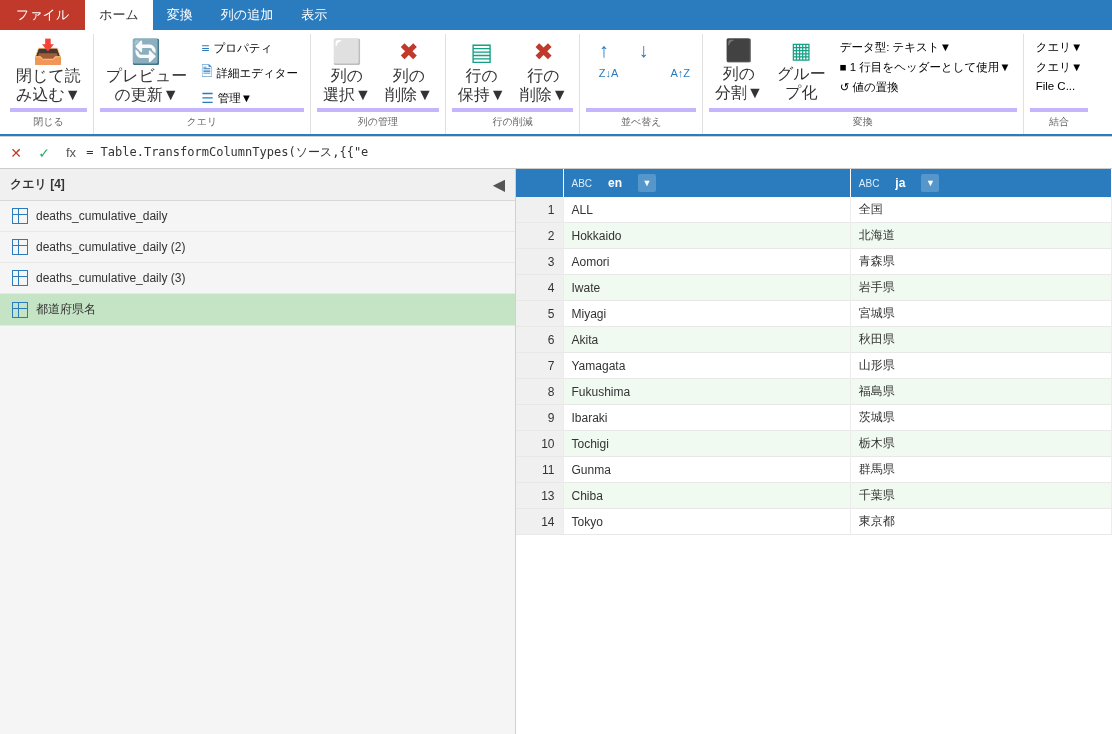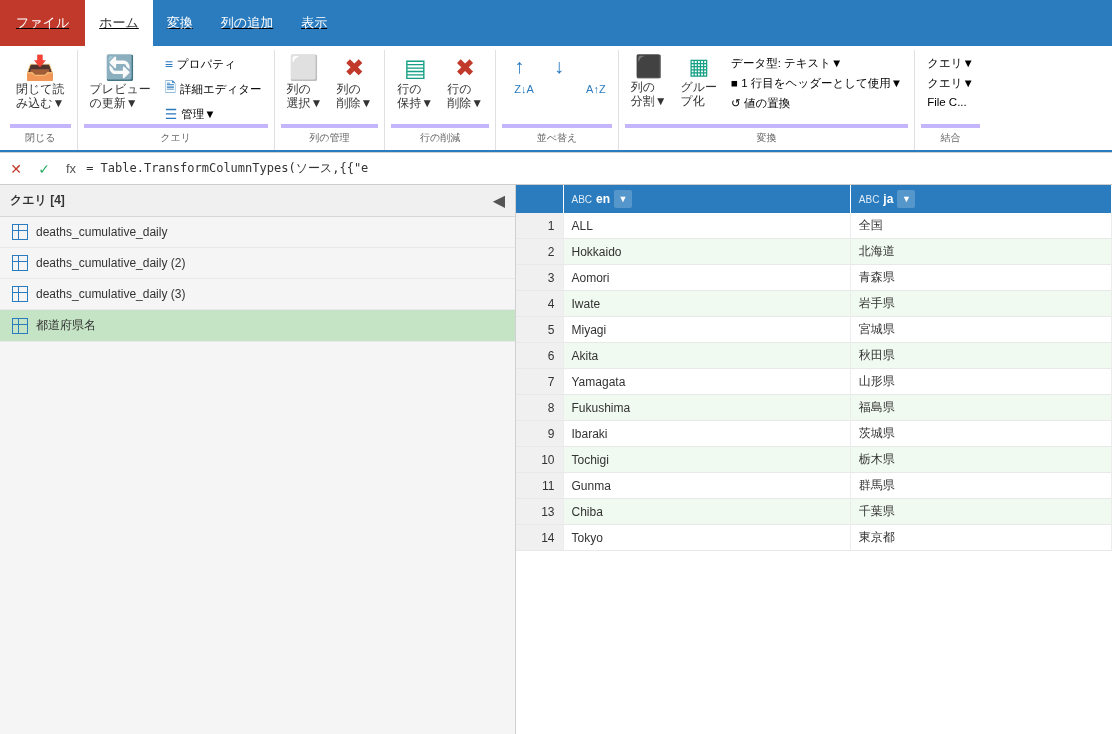--- a/index.html
+++ b/index.html
@@ -8,23 +8,22 @@
     
     .ribbon {
       background: #fff;
       border-bottom: 1px solid #d0d0d0;
     }
 
     
     .ribbon-tabs {
       display: flex;
       align-items: stretch;
-      height: 46px;
+      height: 30px;
       background: #2b7cbf;
-      text-decoration: underline;
     }
 
     .tab-file {
       background: #c0392b;
       color: #fff;
       padding: 0 16px;
       display: flex;
       align-items: center;
       font-size: 13px;
       cursor: pointer;
@@ -89,22 +88,22 @@
       min-width: 44px;
       gap: 2px;
     }
 
     .ribbon-btn-large .btn-icon {
       font-size: 24px;
       line-height: 1;
     }
 
     .ribbon-btn-large .btn-label {
-      font-size: 12px;
-      text-align: left;
+      font-size: 16px;
+      text-align: center;
       color: #333;
       line-height: 1.2;
       font-family: Liberation Serif, serif;
     }
 
     .ribbon-btn-small-group {
       display: flex;
       flex-direction: column;
       gap: 1px;
       justify-content: flex-start;
@@ -284,21 +283,21 @@
       white-space: nowrap;
       text-align: left;
       position: sticky;
       top: 0;
       z-index: 2;
     }
 
     .th-inner {
       display: flex;
       align-items: center;
-      gap: 4px;
+      gap: 16px;
     }
 
     .col-type-badge {
       font-size: 10px;
       color: rgba(255,255,255,0.85);
       font-weight: normal;
     }
 
     
     .row-num-col {

